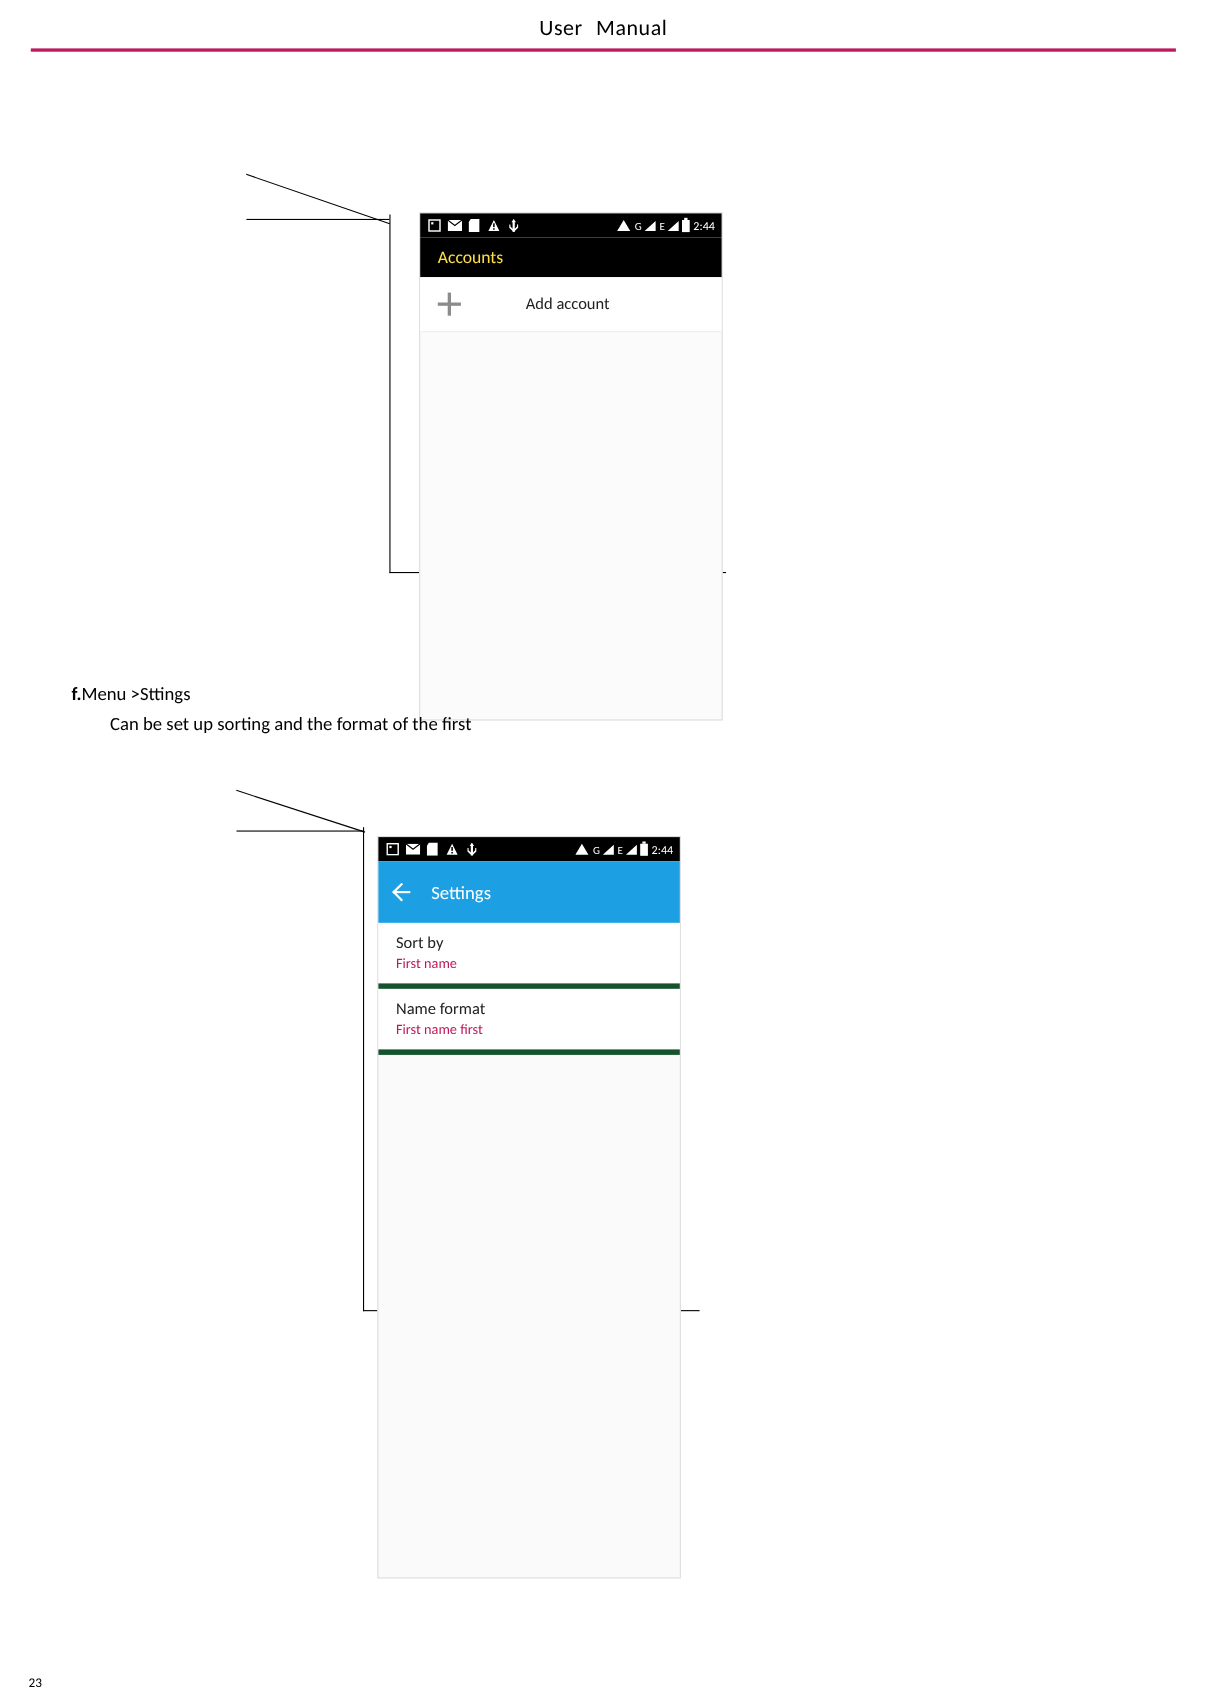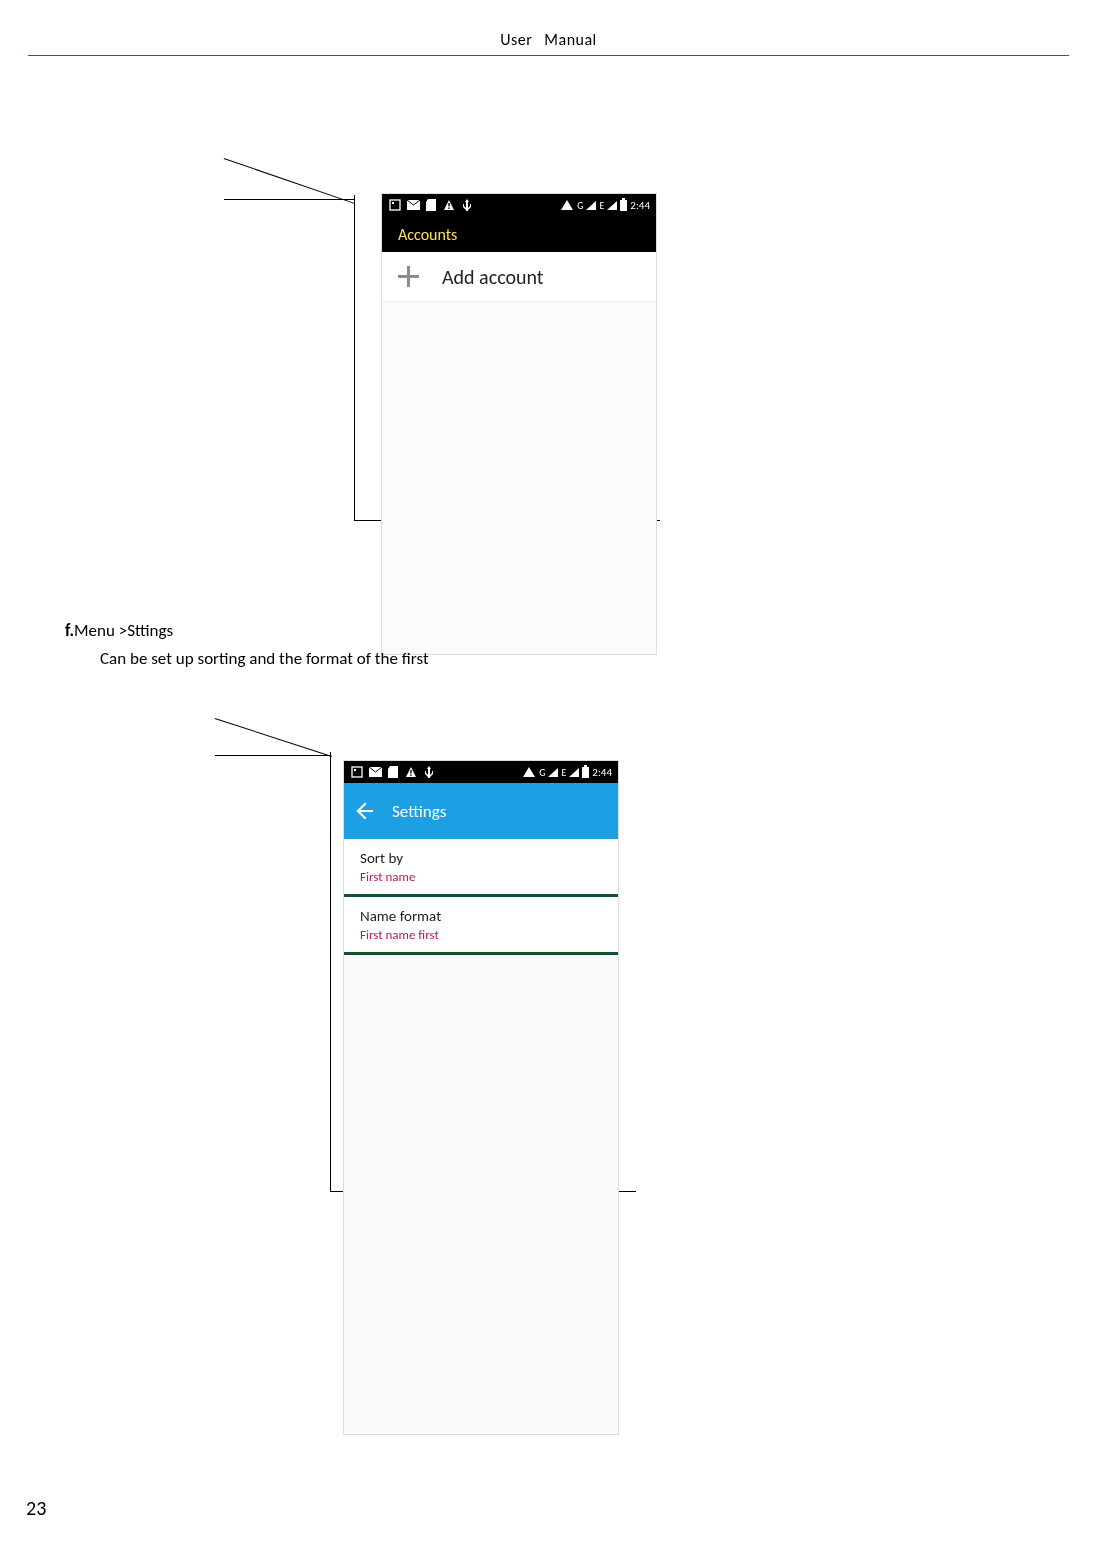--- a/index.html
+++ b/index.html
@@ -6,24 +6,24 @@
     body {
       font-family: Calibri, Arial, sans-serif;
       background: #fff;
       width: 1097px;
       height: 1552px;
       position: relative;
       color: #000;
     }
     .header {
       text-align: center;
-      font-size: 16px;
-      padding-top: 30px;
+      font-size: 20px;
+      padding-top: 14px;
       padding-bottom: 6px;
-      border-bottom: 1px solid #be185d;
+      border-bottom: 3px solid #be185d;
       margin: 0 28px;
       letter-spacing: 0.5px;
     }
     .header .spc { display: inline-block; width: 12px; }
     .content { padding: 44px 0 0 0; }
     .line-e { padding-left: 70px; font-size: 17px; margin-bottom: 6px; }
     .line-e .lett { display: inline-block; width: 28px; }
     .para-e {
       padding: 0 6px 0 70px;
       font-size: 17px;
@@ -94,23 +94,24 @@
     .sb-batt::before { content:''; position:absolute; top:-2px; left:2px; width:3px; height:2px; background:#fff; }
     
     .titlebar-dark {
       background: #000; color: #fde047;
       height: 36px; display: flex; align-items: center;
       padding-left: 16px; font-size: 16px;
     }
     .list-row {
       background: #fff; height: 50px;
       display: flex; align-items: center;
-      padding: 12px 14px; font-size: 20px;
+      padding: 12px 14px; font-size: 15px;
       border-bottom: 1px solid #eee;
       color: #222;
+      gap: 36px;
     }
     .plus-icon {
       width: 26px; height: 26px; position: relative;
       margin-right: 20px;
     }
     .plus-icon::before, .plus-icon::after {
       content:''; position:absolute; background:#8b8b8b;
     }
     .plus-icon::before { left:11px; top:2px; width:3px; height:21px; }
     .plus-icon::after  { top:11px; left:2px; height:3px; width:21px; }
@@ -172,29 +173,29 @@
       width: 10px; height: 10px;
       border-left: 2px solid #fff; border-bottom: 2px solid #fff;
       transform: rotate(45deg);
     }
     .back-arrow::after {
       content:''; position:absolute; left:5px; top:10px;
       width: 14px; height: 2px; background:#fff;
     }
     .setting-row {
       background: #fff; padding: 10px 16px;
-      border-bottom: 3px solid #14532d;
+      border-bottom: 5px solid #14532d;
     }
     .setting-row .sr-title { font-size: 15px; color:#222; }
     .setting-row .sr-sub { font-size: 13px; color:#be185d; margin-top: 2px; }
     
     .pagenum {
       position: absolute;
-      left: 26px; bottom: 32px;
-      font-size: 20px;
+      left: 26px; bottom: 14px;
+      font-size: 12px;
     }
   </style>
 </head>
 <body>
 
 <div class="header">
   <span>User</span><span class="spc"></span><span>Manual</span>
 </div>
 
 <div class="content">

